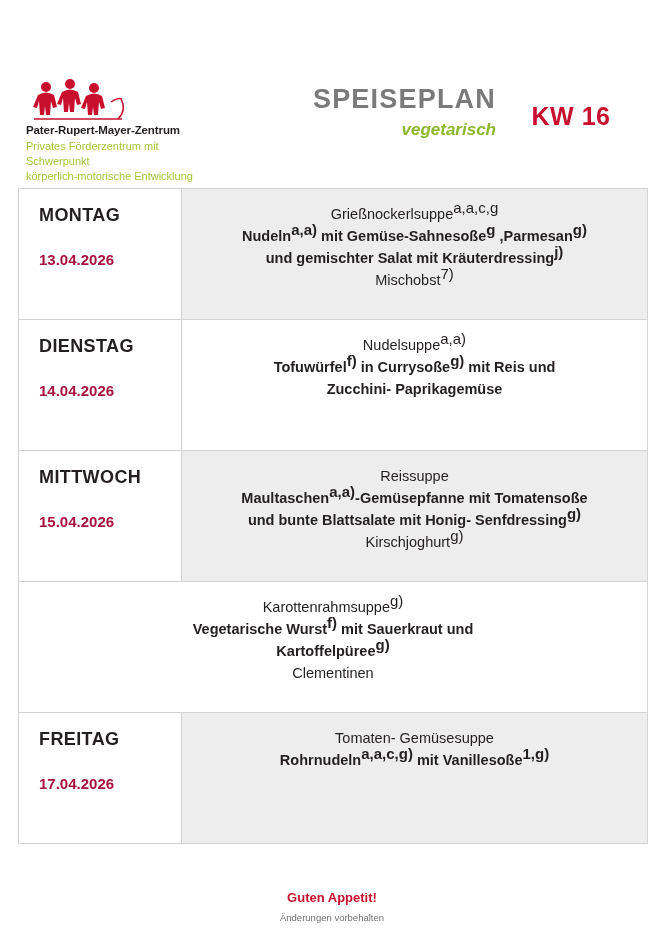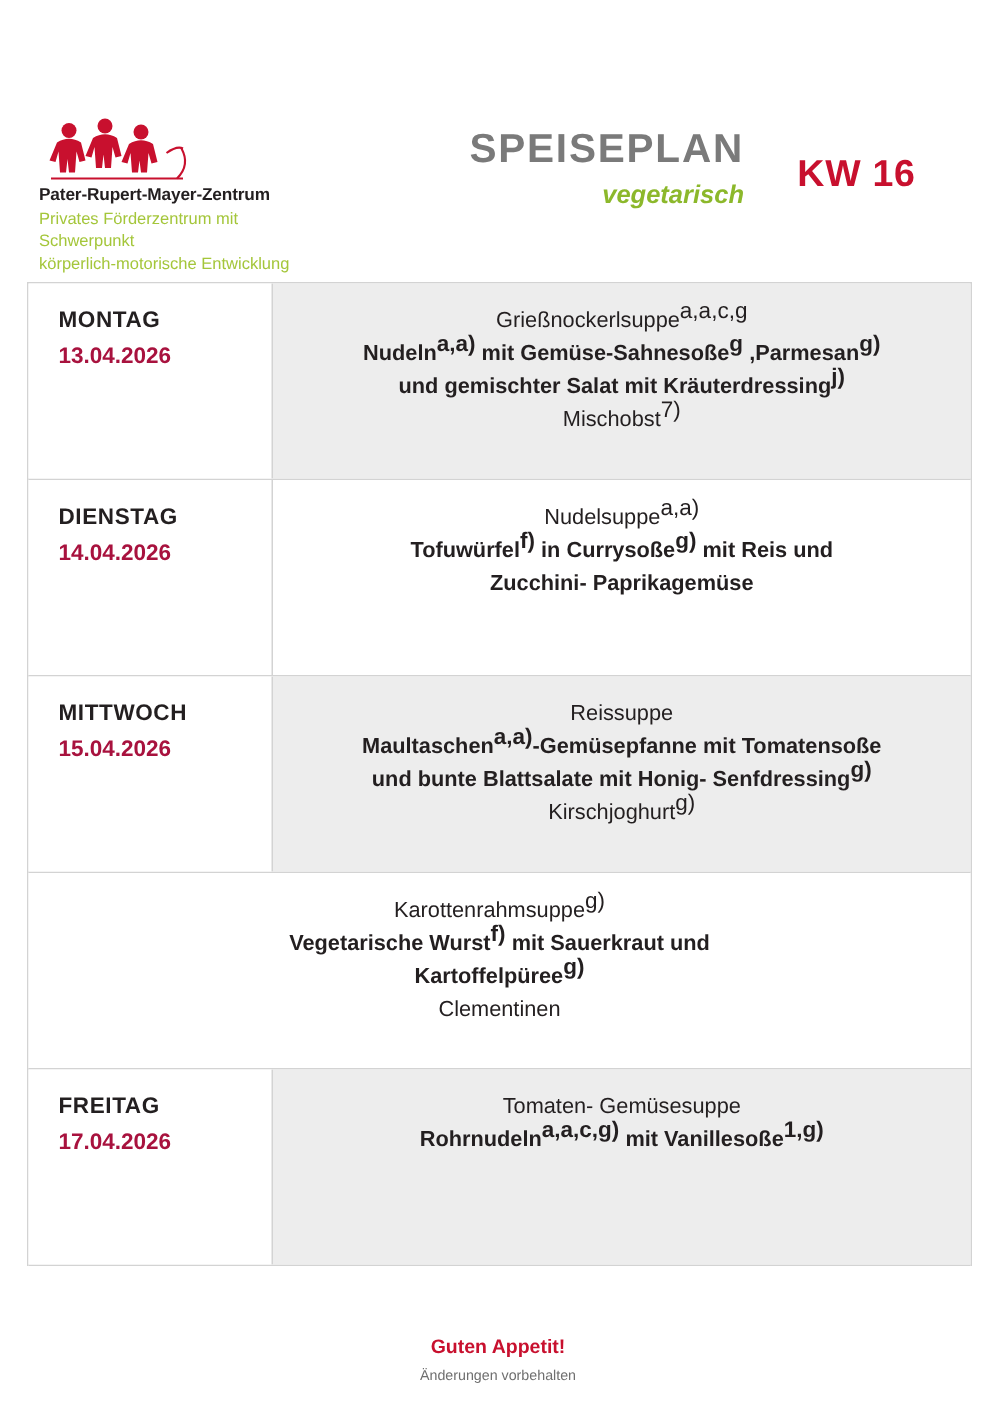--- a/index.html
+++ b/index.html
@@ -104,30 +104,30 @@
     min-height: 130px;
   }
   .day-cell {
     width: 163px;
     box-sizing: border-box;
     padding: 16px 0 0 20px;
     border-right: 1px solid #d3d3d3;
     background: #ffffff;
   }
   .day-name {
-    font-size: 15px;
+    font-size: 18px;
     font-weight: bold;
     letter-spacing: 0.4px;
     color: #231f20;
   }
   .day-date {
     font-size: 15px;
     font-weight: bold;
     color: #a8123e;
-    margin-top: 7px;
+    margin-top: 25px;
   }
   .menu-cell {
     flex: 1;
     box-sizing: border-box;
     padding: 14px 14px 14px 14px;
     text-align: center;
     background: #ededed;
   }
   .row.white .menu-cell { background: #ffffff; }
   .menu-line {

